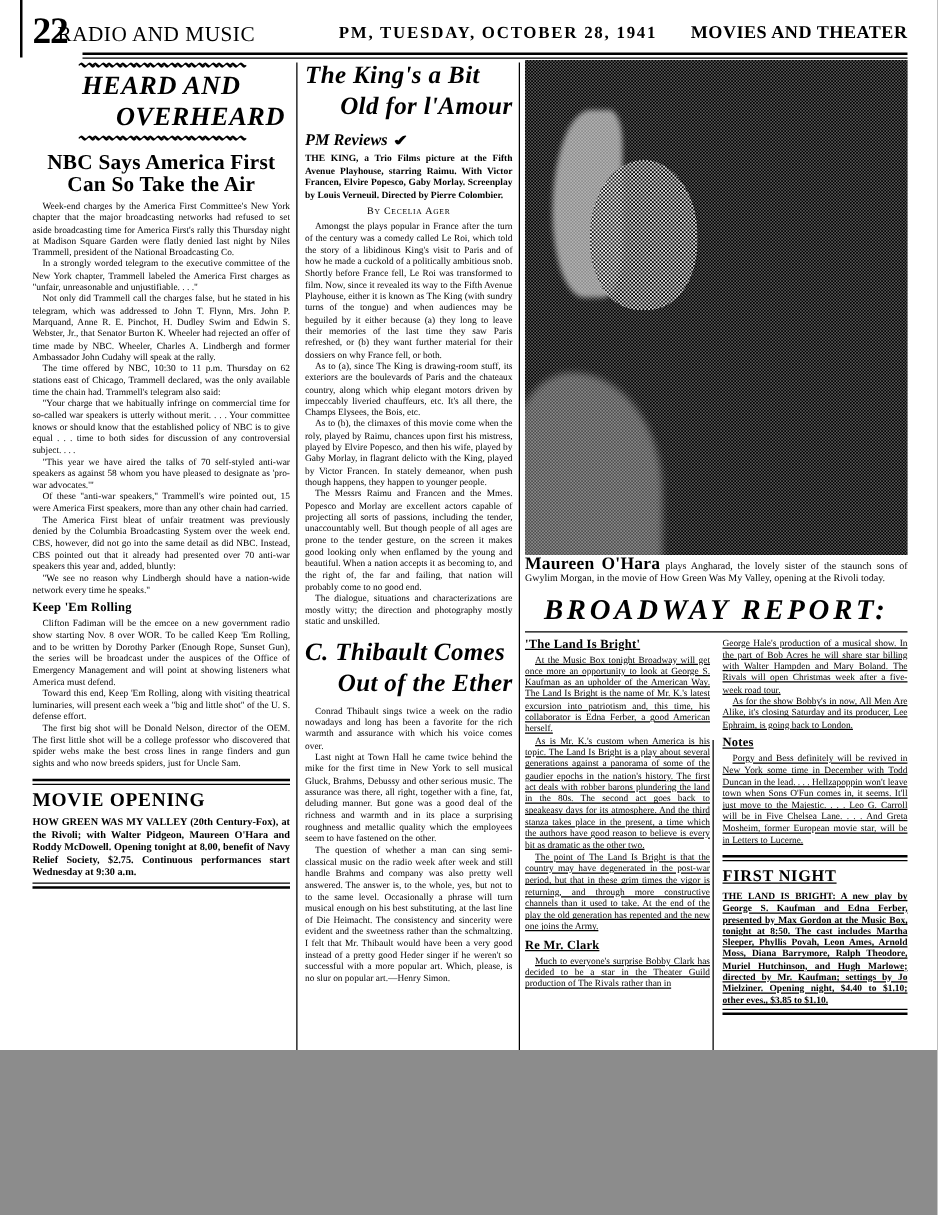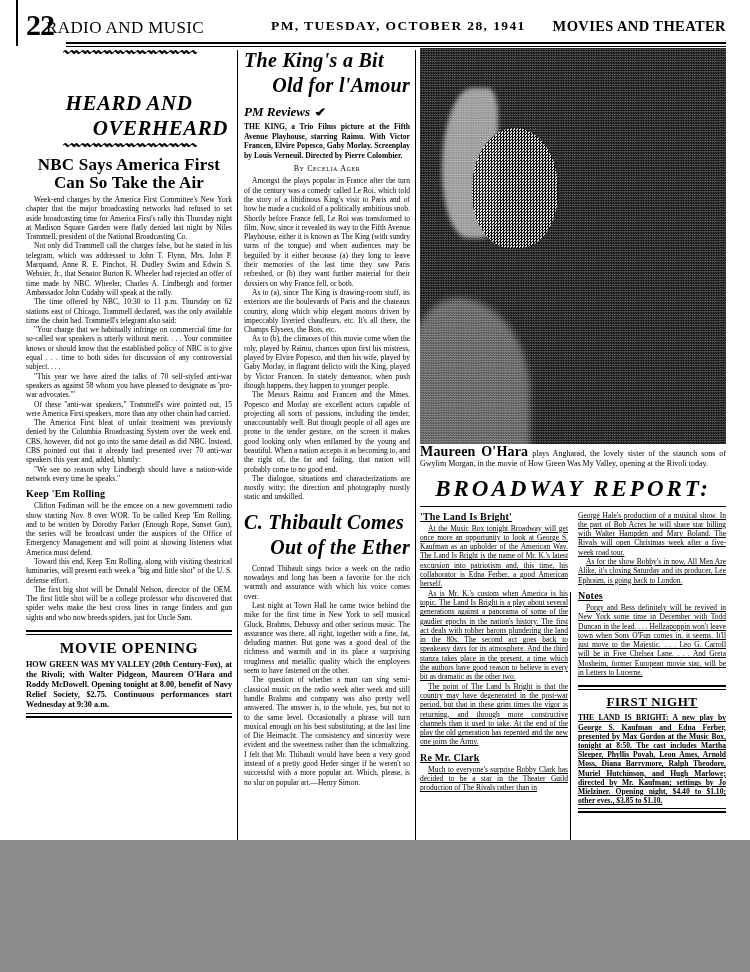--- a/index.html
+++ b/index.html
@@ -104,21 +104,20 @@
     color: #000;
   }
   .hero-head {
     font-family: "Liberation Serif", serif;
     font-style: italic;
     font-weight: bold;
     font-size: 21px;
     line-height: 25px;
     text-align: center;
     letter-spacing: 0.5px;
-    margin-top: 35px;
   }
   .hero-head .l2 { display: block; text-align: right; padding-right: 4px; }
 
   .deck {
     font-size: 17px;
     font-weight: bold;
     line-height: 18px;
     text-align: center;
     margin: 7px 0 3px 0;
     letter-spacing: 0.2px;
@@ -188,21 +187,20 @@
     height: 2px;
     margin: 8px 0 0 0;
   }
   .boxrule-bot {
     border-top: 1px solid #000;
     border-bottom: 2px solid #000;
     height: 2px;
     margin: 3px 0 0 0;
   }
   .box-title {
-    text-align: center;
     font-size: 15.5px;
     font-weight: bold;
     letter-spacing: 0.6px;
     margin: 4px 0 3px 0;
   }
   .box-body {
     font-size: 8.2px;
     line-height: 10px;
     text-align: justify;
     font-weight: bold;
@@ -321,20 +319,21 @@
 
     <div class="squiggle-line">〰〰〰〰〰〰〰〰〰〰〰〰</div>
 
     <div class="deck">
       <span>NBC Says America First</span><br>
       <span>Can So Take the Air</span>
     </div>
 
     <div class="body">
       <p>Week-end charges by the America First Committee's New York chapter that the major broadcasting networks had refused to set aside broadcasting time for America First's rally this Thursday night at Madison Square Garden were flatly denied last night by Niles Trammell, president of the National Broadcasting Co.</p>
+      <p>In a strongly worded telegram to the executive committee of the New York chapter, Trammell labeled the America First charges as "unfair, unreasonable and unjustifiable. . . ."</p>
       <p>Not only did Trammell call the charges false, but he stated in his telegram, which was addressed to John T. Flynn, Mrs. John P. Marquand, Anne R. E. Pinchot, H. Dudley Swim and Edwin S. Webster, Jr., that Senator Burton K. Wheeler had rejected an offer of time made by NBC. Wheeler, Charles A. Lindbergh and former Ambassador John Cudahy will speak at the rally.</p>
       <p>The time offered by NBC, 10:30 to 11 p.m. Thursday on 62 stations east of Chicago, Trammell declared, was the only available time the chain had. Trammell's telegram also said:</p>
       <p>"Your charge that we habitually infringe on commercial time for so-called war speakers is utterly without merit. . . . Your committee knows or should know that the established policy of NBC is to give equal . . . time to both sides for discussion of any controversial subject. . . .</p>
       <p>"This year we have aired the talks of 70 self-styled anti-war speakers as against 58 whom you have pleased to designate as 'pro-war advocates.'"</p>
       <p>Of these "anti-war speakers," Trammell's wire pointed out, 15 were America First speakers, more than any other chain had carried.</p>
       <p>The America First bleat of unfair treatment was previously denied by the Columbia Broadcasting System over the week end. CBS, however, did not go into the same detail as did NBC. Instead, CBS pointed out that it already had presented over 70 anti-war speakers this year and, added, bluntly:</p>
       <p>"We see no reason why Lindbergh should have a nation-wide network every time he speaks."</p>
     </div>
 
     <div class="subhead">Keep 'Em Rolling</div>

